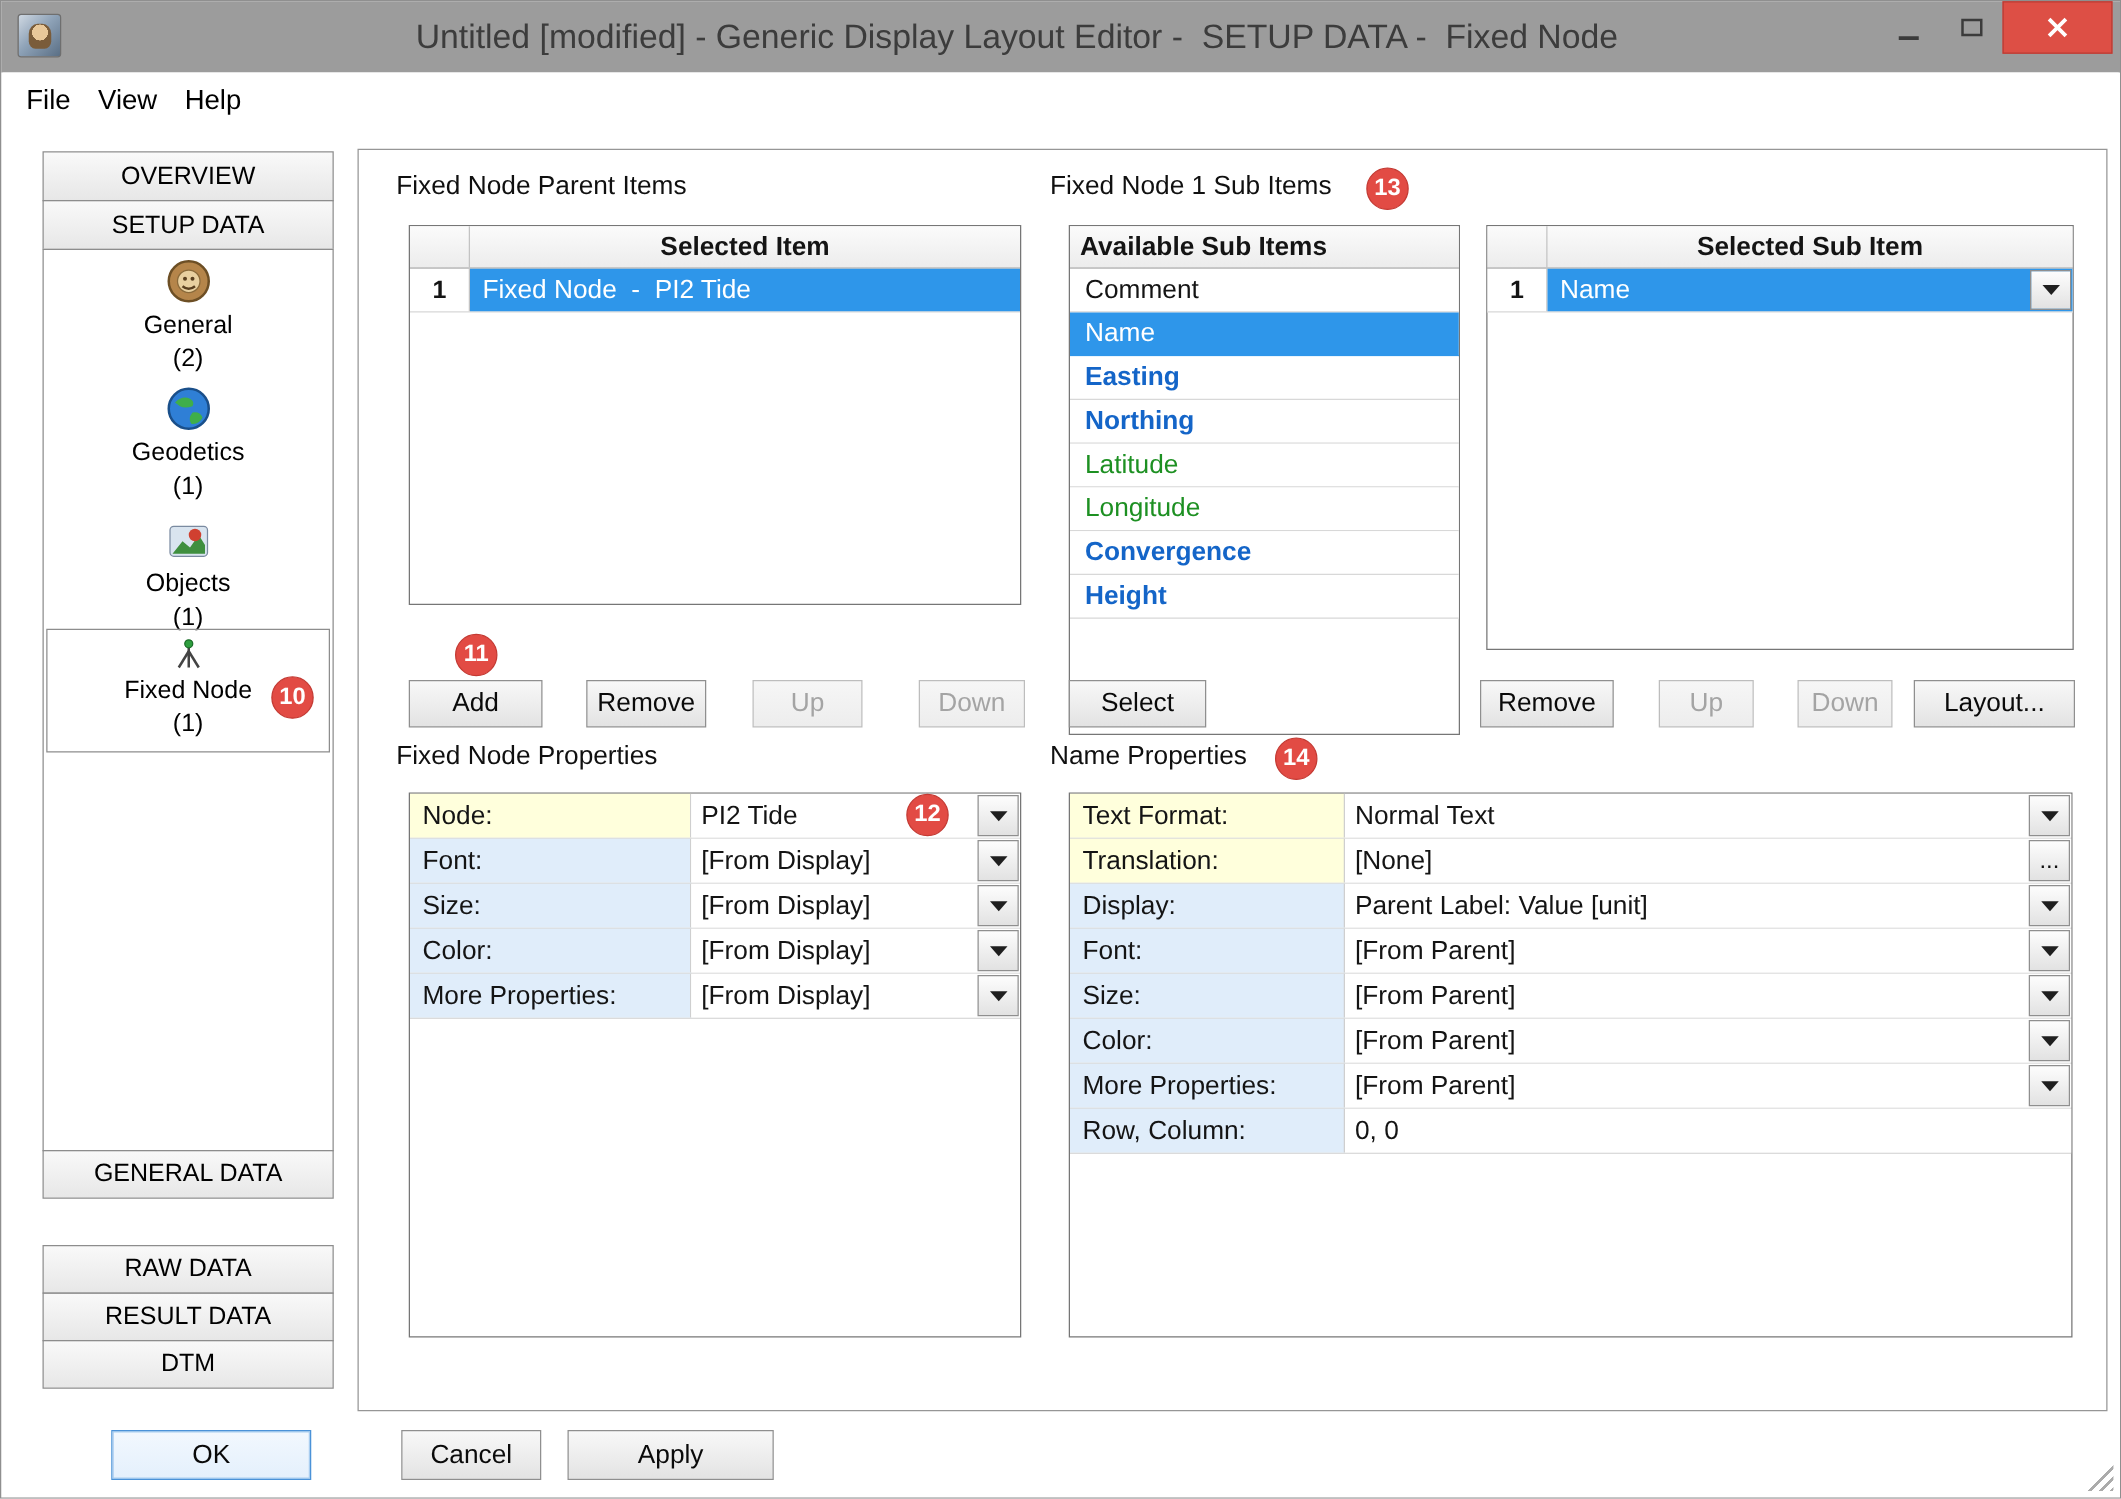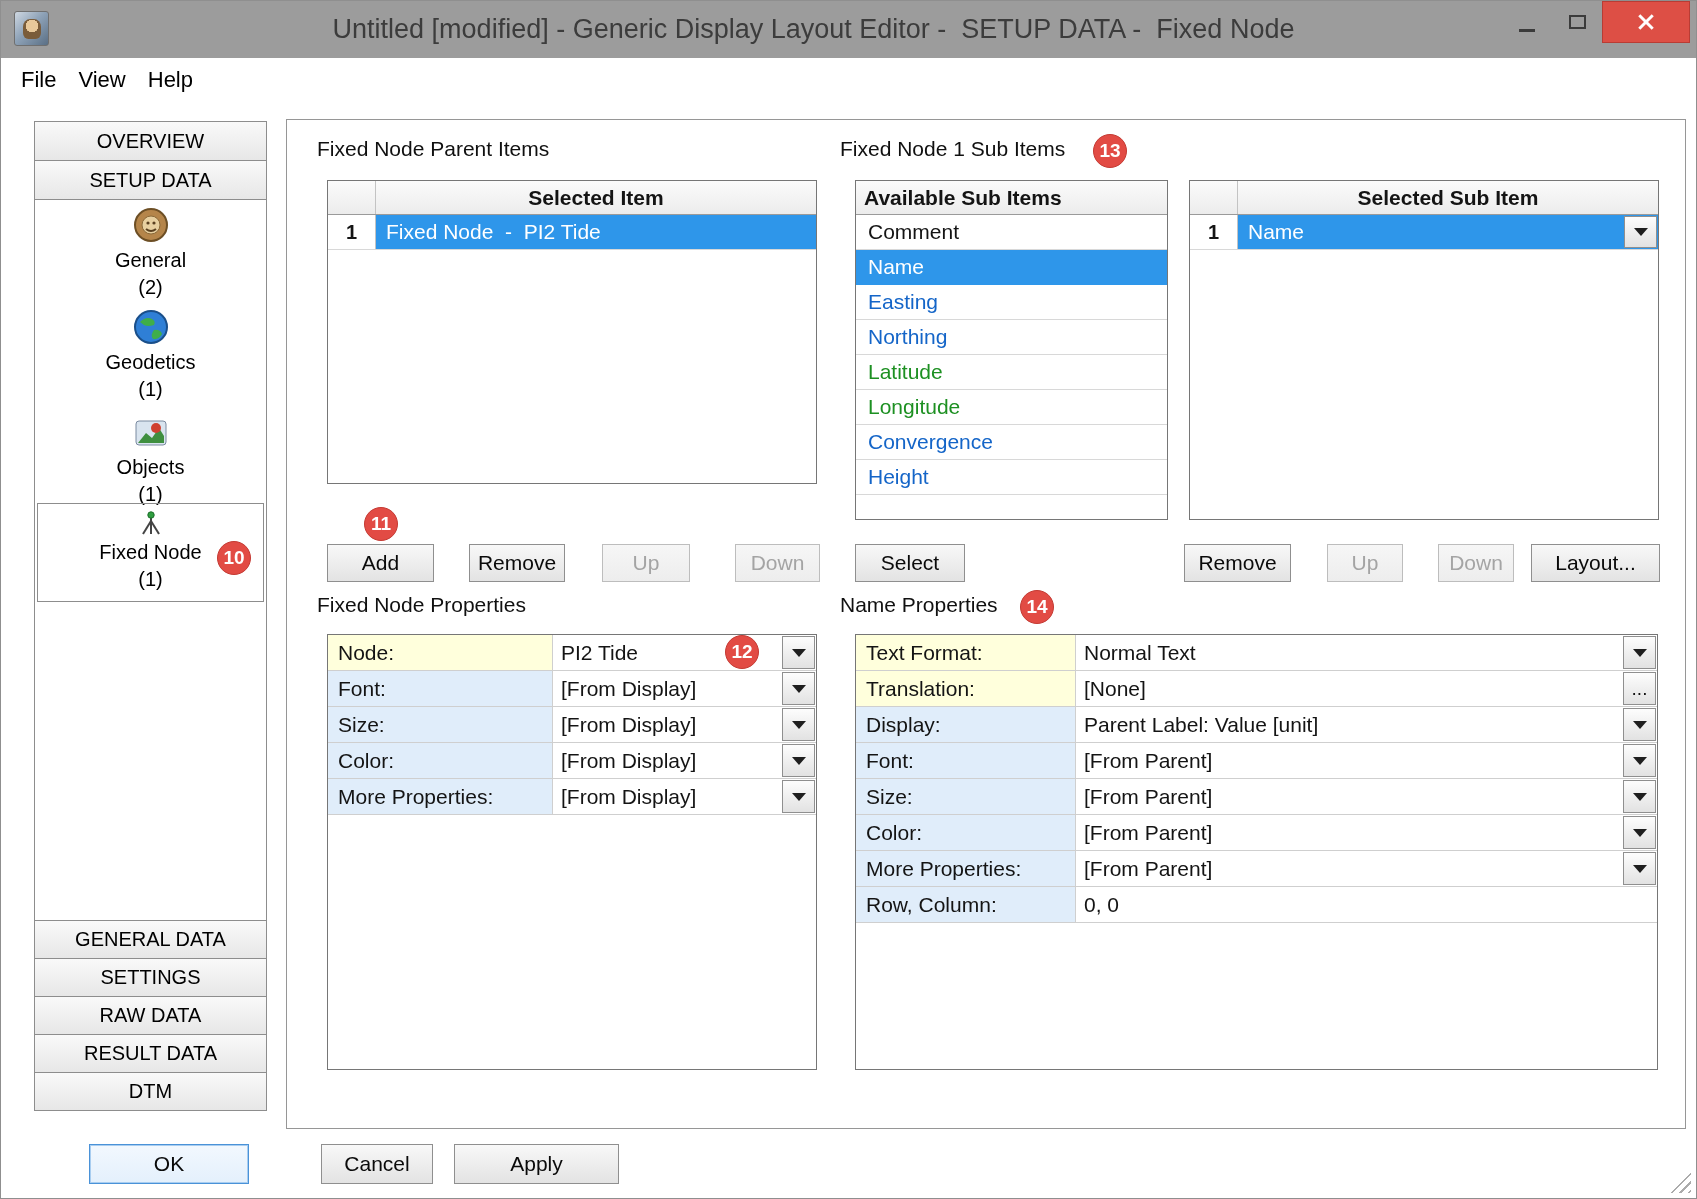--- a/index.html
+++ b/index.html
@@ -49,21 +49,21 @@
   .list-table{position:absolute;border:1px solid #767676;background:#fff;}
   .lt-header{display:flex;height:34px;background:linear-gradient(#fbfbfb,#ececec);border-bottom:1px solid #9a9a9a;font-weight:bold;font-size:21px;}
   .lt-num{width:48px;border-right:1px solid #c3c3c3;display:flex;align-items:center;justify-content:center;font-weight:bold;font-size:20px;flex:none;}
   .lt-main{flex:1;display:flex;align-items:center;justify-content:center;position:relative;}
   .lt-row{display:flex;height:35px;border-bottom:1px solid #d8d8d8;font-size:21px;background:#fff;}
   .lt-row .lt-main{justify-content:flex-start;padding-left:10px;}
   .lt-main.sel{background:#2e96ea;color:#fff;white-space:pre;}
   .avail-header{height:34px;display:flex;align-items:center;padding-left:8px;font-weight:bold;font-size:21px;
     background:linear-gradient(#fbfbfb,#ececec);border-bottom:1px solid #9a9a9a;}
   .av-row{height:35px;display:flex;align-items:center;padding-left:12px;font-size:21px;border-bottom:1px solid #d8d8d8;background:#fff;}
-  .av-row.c-blue{color:#1465c8;}
+  .av-row.c-blue{color:#1465c8;font-weight:bold;}
   .av-row.c-green{color:#1d9022;}
   .av-row.sel{background:#2e96ea;color:#fff;border-bottom-color:#2e96ea;}
 
   
   .btn{position:absolute;height:38px;border:1px solid #8f8f8f;background:linear-gradient(#f8f8f8,#e3e3e3);
     font-size:21px;display:flex;align-items:center;justify-content:center;color:#0a0a0a;}
   .btn.disabled{color:#a4a4a4;border-color:#bdbdbd;background:linear-gradient(#f6f6f6,#ededed);}
   .footer-btn{position:absolute;top:1143px;height:40px;border:1px solid #8f8f8f;background:linear-gradient(#f8f8f8,#e3e3e3);
     font-size:21px;display:flex;align-items:center;justify-content:center;color:#0a0a0a;}
   .footer-btn.ok-focus{border:1px solid #4a92d8;box-shadow:inset 0 0 0 1px #a8cdf0;background:linear-gradient(#f2f8fe,#e4f0fc);}
@@ -159,21 +159,20 @@
         <line x1="13" y1="11" x2="21" y2="24" stroke="#444" stroke-width="2"></line>
         <line x1="13" y1="11" x2="13" y2="24" stroke="#444" stroke-width="2"></line>
         <circle cx="13" cy="5" r="3.2" fill="#2f9e3f" stroke="#1c6e2a"></circle>
       </svg>
       <div class="tree-label">Fixed Node</div>
       <div class="tree-count">(1)</div>
     </div>
   </div>
 
   <div class="side-btn b2" style="top:919px;">GENERAL DATA</div>
-  <div class="side-btn b2" style="top:957px;">SETTINGS</div>
   <div class="side-btn b2" style="top:995px;">RAW DATA</div>
   <div class="side-btn b2" style="top:1033px;">RESULT DATA</div>
   <div class="side-btn b2" style="top:1071px;">DTM</div>
 
   <div class="main-panel">
 
     <div class="section-label" style="left:30px;top:16px;">Fixed Node Parent Items</div>
 
     <div class="list-table" style="left:40px;top:60px;width:490px;height:304px;">
       <div class="lt-header">
@@ -186,21 +185,21 @@
       </div>
     </div>
 
     <div class="btn" style="left:40px;top:424px;width:107px;">Add</div>
     <div class="btn" style="left:182px;top:424px;width:96px;">Remove</div>
     <div class="btn disabled" style="left:315px;top:424px;width:88px;">Up</div>
     <div class="btn disabled" style="left:448px;top:424px;width:85px;">Down</div>
 
     <div class="section-label" style="left:553px;top:16px;">Fixed Node 1 Sub Items</div>
 
-    <div class="list-table" style="left:568px;top:60px;width:313px;height:340px;">
+    <div class="list-table" style="left:568px;top:60px;width:313px;height:408px;">
       <div class="avail-header">Available Sub Items</div>
       <div class="av-row">Comment</div>
       <div class="av-row sel">Name</div>
       <div class="av-row c-blue">Easting</div>
       <div class="av-row c-blue">Northing</div>
       <div class="av-row c-green">Latitude</div>
       <div class="av-row c-green">Longitude</div>
       <div class="av-row c-blue">Convergence</div>
       <div class="av-row c-blue">Height</div>
     </div>

